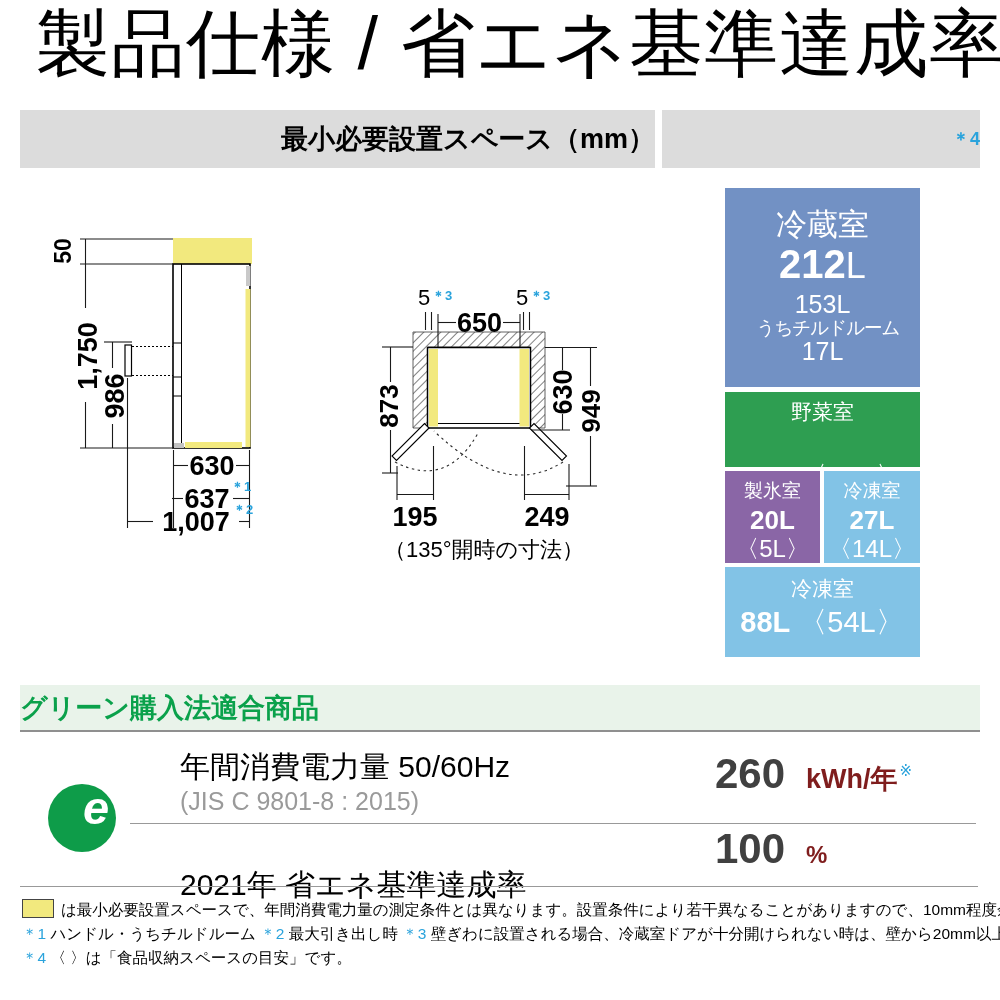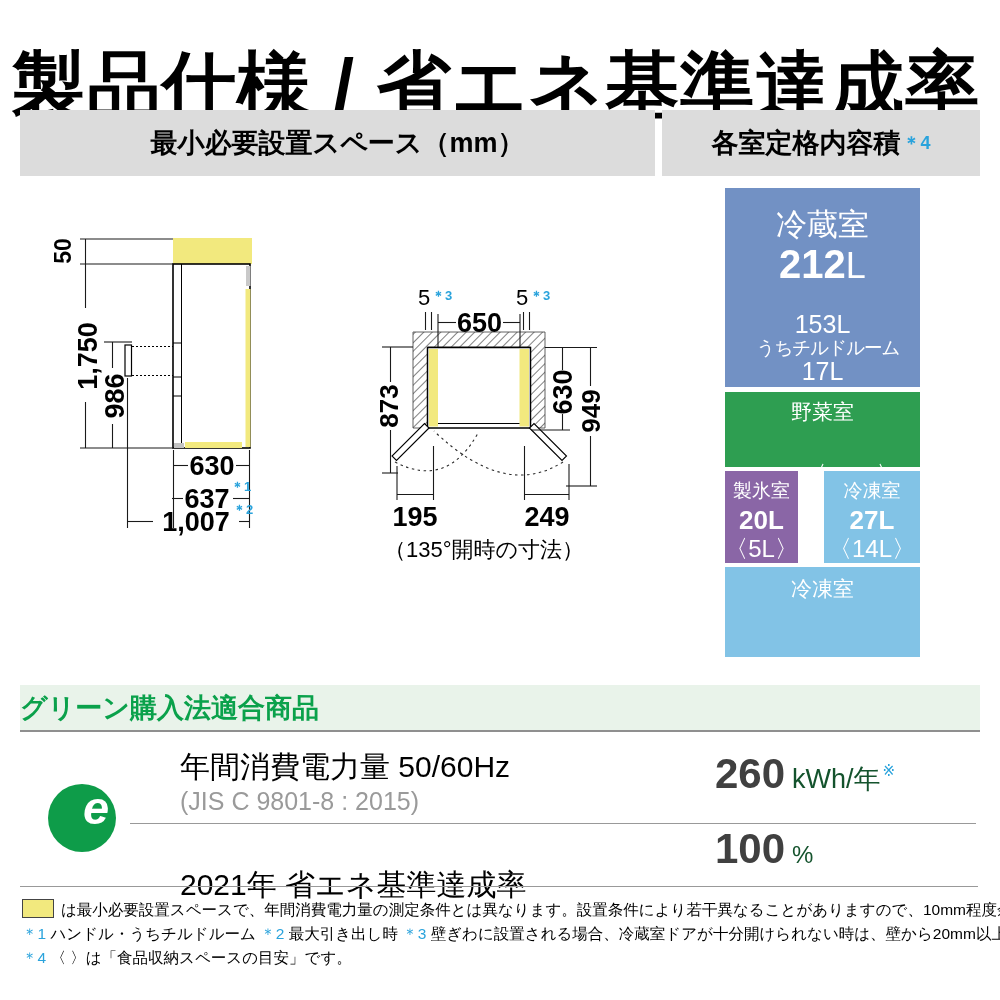--- a/index.html
+++ b/index.html
@@ -1,43 +1,43 @@
 <!DOCTYPE html>
 <html><head>
 <meta charset="utf-8">
 <style>
   html,body{margin:0;padding:0;background:#fff;}
   .page{position:relative;width:1000px;height:1000px;background:#fff;overflow:hidden;
         font-family:"Liberation Sans","DejaVu Sans",sans-serif;color:#000;}
   .abs{position:absolute;}
 
-  .title{left:12px;top:0px;width:956px;font-size:74px;font-weight:700;letter-spacing:1px;
-         white-space:nowrap;line-height:1.18;margin-top:42px;}
-
-  .hdr{background:#DCDCDC;height:66px;top:110px;display:flex;align-items:center;justify-content:center;
+  .title{left:36px;top:0px;width:956px;font-size:74px;font-weight:400;letter-spacing:1px;
+         white-space:nowrap;line-height:1.18;}
+
+  .hdr{background:#DCDCDC;height:58px;top:110px;display:flex;align-items:center;justify-content:flex-end;
        font-size:27px;font-weight:700;}
   .hdr-left{left:20px;width:635px;}
   .hdr-right{left:662px;width:318px;}
   .blue-marker{color:#2AA3DC;font-weight:700;}
   .hdr-right .blue-marker{font-size:18px;vertical-align:6px;margin-left:2px;}
 
   svg text{font-family:"Liberation Sans","DejaVu Sans",sans-serif;}
 
   
   .cbox{color:#fff;text-align:center;display:flex;flex-direction:column;align-items:center;}
   .box-fridge{left:725px;top:188px;width:195px;height:199px;background:#7291C4;}
   .box-veg{left:725px;top:392px;width:195px;height:75px;background:#2E9E51;gap:32px;}
-  .box-ice{left:725px;top:471px;width:73px;height:92px;background:#8A66A6;}
+  .box-ice{left:725px;top:471px;width:95px;height:92px;background:#8A66A6;}
   .box-fzu{left:824px;top:471px;width:96px;height:92px;background:#82C3E6;}
   .box-fzl{left:725px;top:567px;width:195px;height:90px;background:#82C3E6;}
   .c-name{font-size:31px;margin-top:20px;line-height:1.1;}
   .c-vol{line-height:1.02;margin-top:2px;}
   .c-vol .num{font-size:40px;font-weight:700;}
   .c-vol .unit{font-size:36px;font-weight:400;}
-  .brkt-row{display:flex;align-items:flex-end;margin-top:6px;gap:44px;}
+  .brkt-row{display:flex;align-items:flex-start;margin-top:6px;gap:44px;}
   .brkt-mid{width:132px;line-height:1.08;}
   .brkt-mid .s1,.brkt-mid .s3{font-size:25px;}
   .brkt-mid .s2{font-size:18.5px;letter-spacing:-1px;white-space:nowrap;}
   .box-veg .c-name,.box-fzl .c-name{font-size:21px;margin-top:8px;}
   .vol-row{font-size:29px;margin-top:3px;white-space:nowrap;}
   .vol-row b{font-weight:700;}
   .vol-row .br{font-weight:400;margin-top:28px;}
   .small-name{font-size:19px;margin-top:7px;}
   .small-vol{font-size:26px;font-weight:700;line-height:1.15;margin-top:2px;}
   .small-sub{font-size:24px;font-weight:400;line-height:1.1;}
@@ -47,21 +47,21 @@
              border-bottom:2px solid #8f8f8f;display:flex;align-items:center;justify-content:flex-start;
              font-size:27px;font-weight:700;color:#0AA14B;}
 
   .row1-label{left:180px;top:747px;font-size:30px;font-weight:500;}
   .row1-sub{left:180px;top:787px;font-size:25px;color:#9a9a9a;}
   .row2-label{left:180px;top:837px;font-size:30px;font-weight:500;margin-top:28px;}
   .val{display:flex;align-items:baseline;white-space:nowrap;}
   .val1{left:715px;top:753px;}
   .val2{left:715px;top:828px;}
   .val .red{color:#404040;font-size:42px;font-weight:700;line-height:1;}
-  .val .unit{font-size:27px;color:#14532d;margin-left:7px;font-weight:400;}
+  .val .unit{font-size:27px;color:#7f1d1d;margin-left:21px;font-weight:700;}
   .val .pct{font-size:24px;}
   .val .mk{font-size:15px;color:#2AA3DC;vertical-align:10px;position:relative;top:-12px;margin-left:2px;}
   .div1{left:130px;top:823px;width:846px;border-top:1.5px solid #999;}
   .div2{left:20px;top:886px;width:958px;border-top:1.5px solid #999;}
 
   .footnotes{left:22px;top:898px;width:962px;font-size:15.5px;line-height:23px;}
   .fline{margin-bottom:1px;white-space:nowrap;}
   .swatch{display:inline-block;width:30px;height:17px;background:#F2E97E;border:1.5px solid #444;
           margin-right:7px;vertical-align:-3px;}
   .fn-mk{color:#2AA3DC;}
@@ -70,21 +70,20 @@
 <body>
 
 <div class="page">
 
   <div class="abs title">製品仕様 / 省エネ基準達成率</div>
 
   <div class="abs hdr hdr-left">
     <span>最小必要設置スペース（mm）</span>
   </div>
   <div class="abs hdr hdr-right">
-    <span>各室定格内容積</span>
       <span class="blue-marker">＊4</span>
   </div>
 
   <svg class="abs" style="left:20px;top:170px;" width="680" height="430" viewBox="20 170 680 430">
     <defs>
       <pattern id="hatch" width="6" height="6" patternUnits="userSpaceOnUse" patternTransform="rotate(-45)">
         <rect width="6" height="6" fill="#fff"></rect>
         <line x1="0" y1="0" x2="6" y2="0" stroke="#4a4a4a" stroke-width="1.4"></line>
       </pattern>
     </defs>
@@ -217,20 +216,21 @@
   </div>
 
   <div class="abs cbox box-fzu">
     <div class="small-name">冷凍室</div>
     <div class="small-vol">27L</div>
     <div class="small-sub">〈14L〉</div>
   </div>
 
   <div class="abs cbox box-fzl">
     <div class="c-name">冷凍室</div>
+    <div class="vol-row"><b>88L</b> <span class="br">〈54L〉</span></div>
   </div>
 
   <div class="abs green-bar">
     <span>グリーン購入法適合商品</span>
   </div>
 
   <svg class="abs" style="left:44px;top:781px;" width="80" height="80" viewBox="0 0 80 80">
     <circle cx="38" cy="37" r="34" fill="#0E9C49"></circle>
     <text x="52" y="43" text-anchor="middle" font-size="47" font-weight="700" fill="#fff" font-style="italic">e</text>
   </svg>

